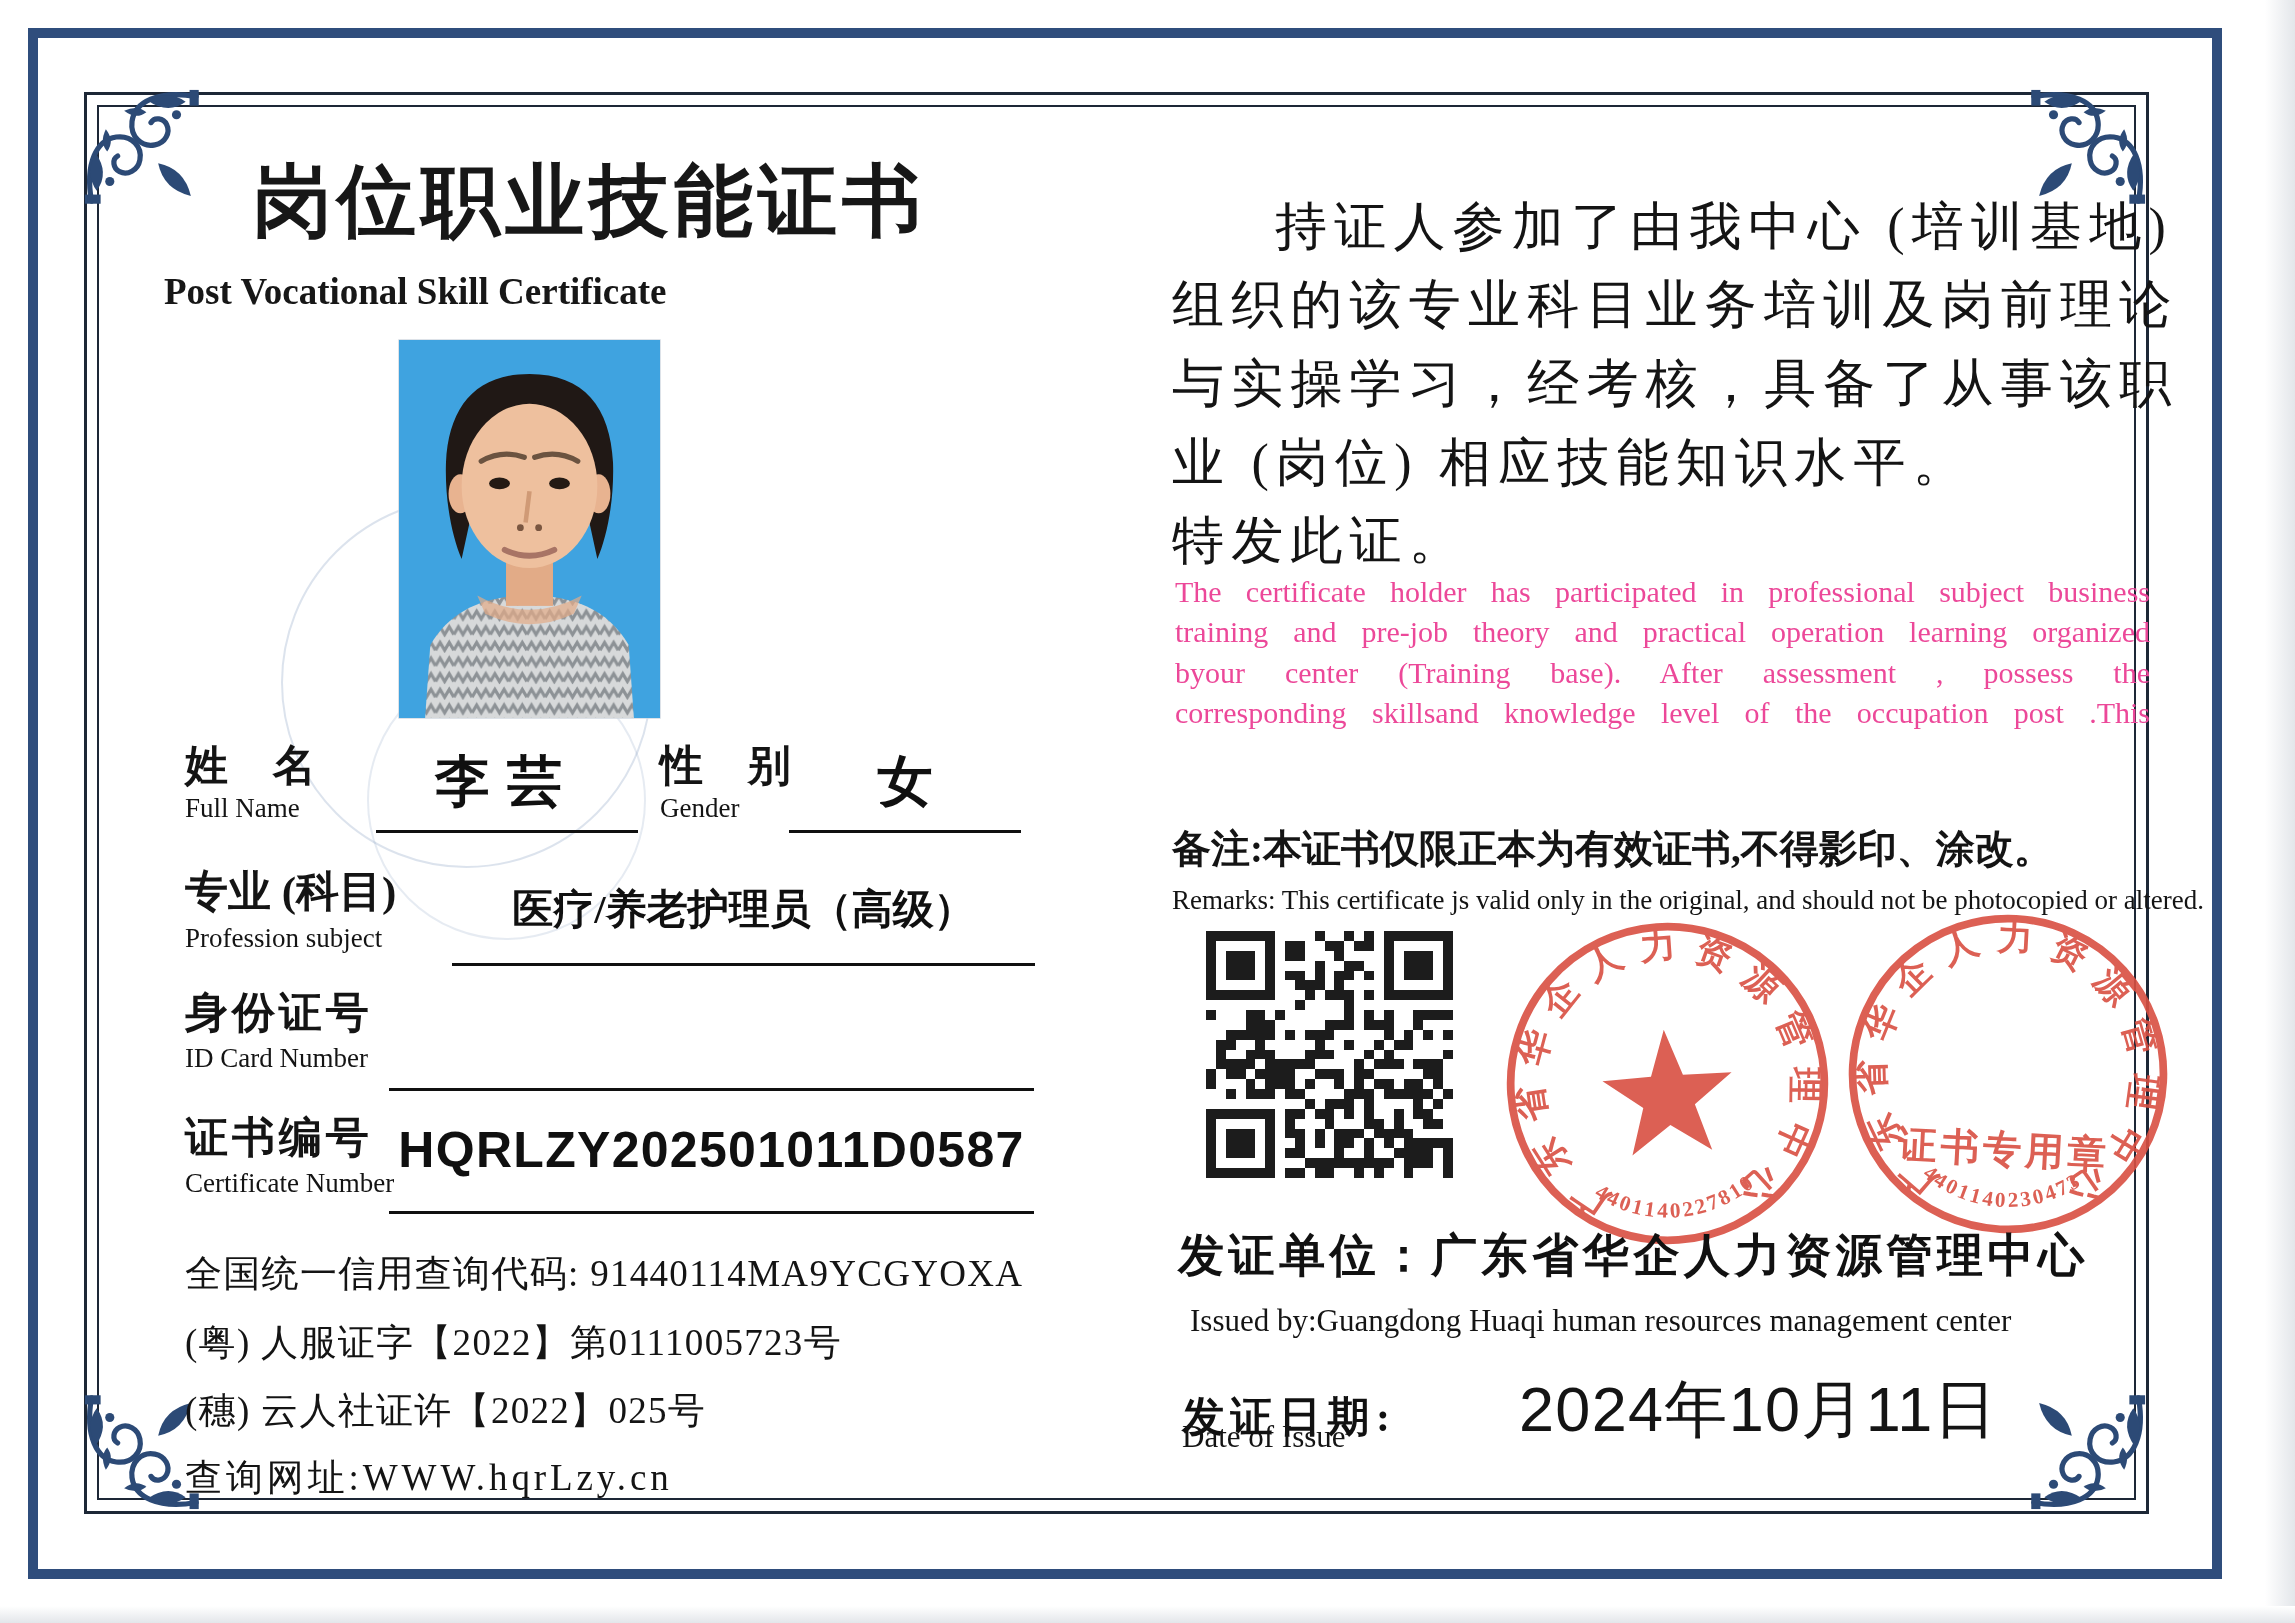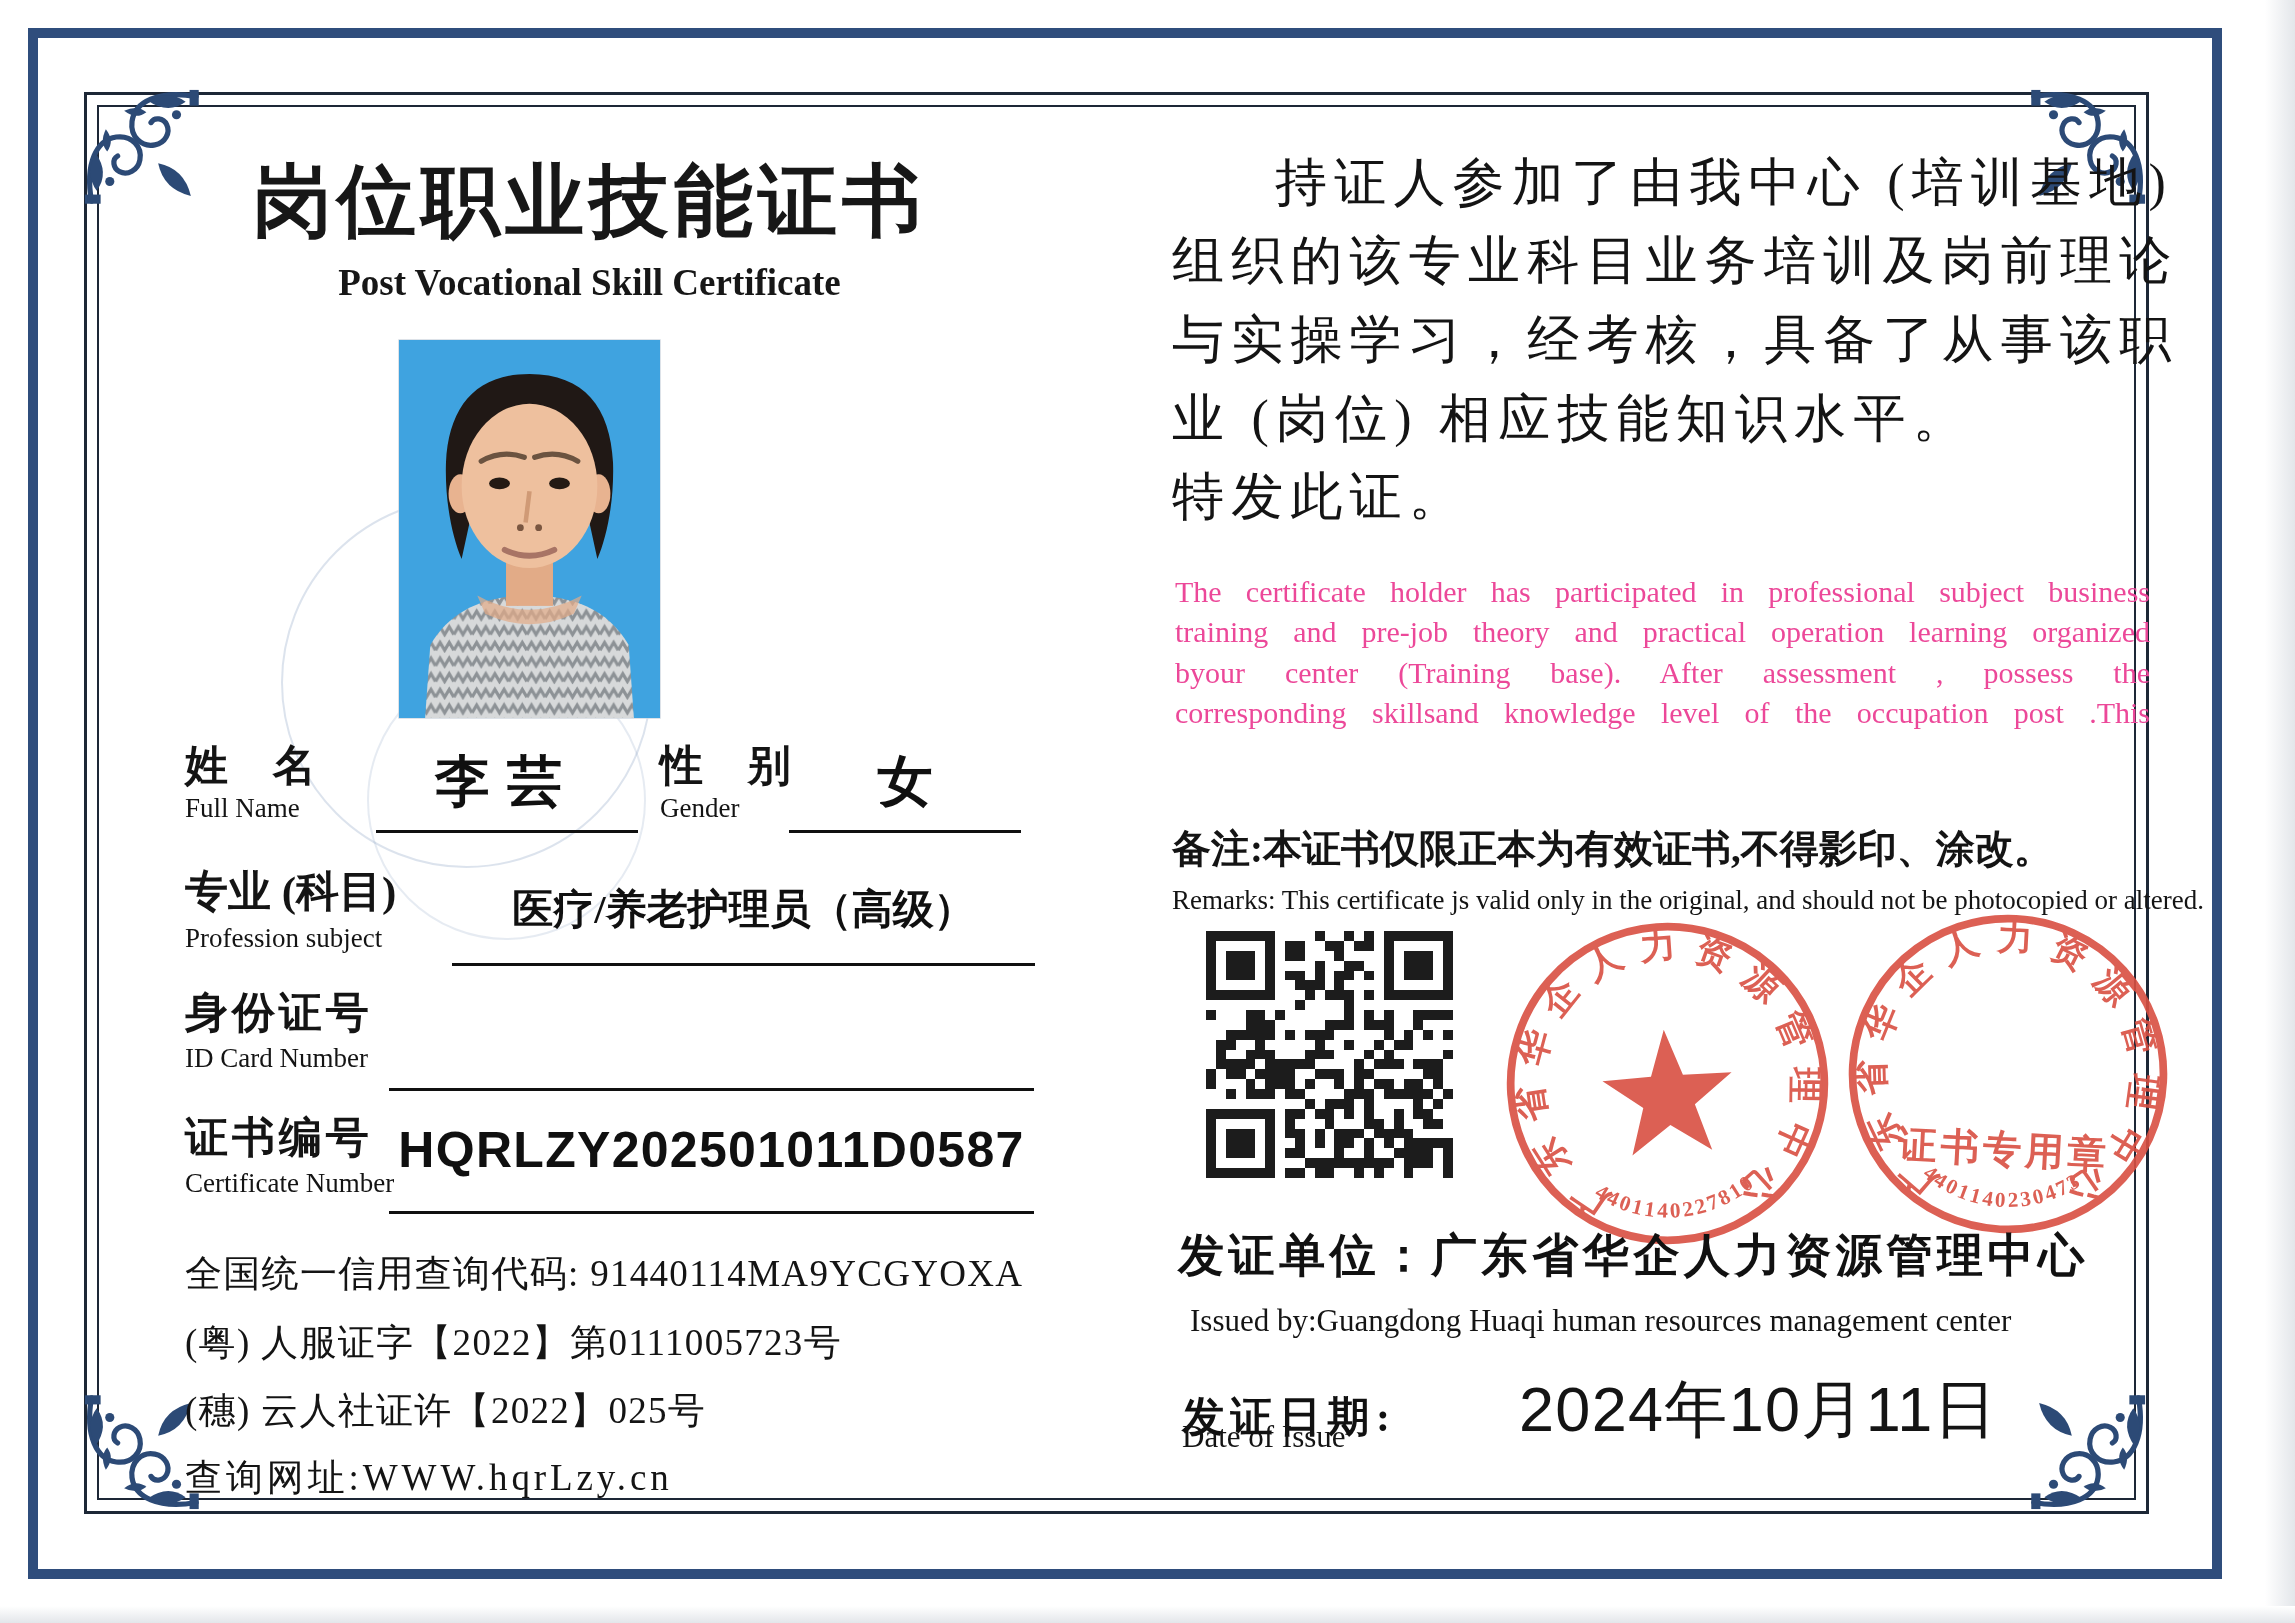--- a/index.html
+++ b/index.html
@@ -17,21 +17,21 @@
         border:2px solid #1d2736;box-sizing:border-box;}
   .corner{position:absolute;width:121px;height:121px;}
   .corner svg{width:100%;height:100%;}
   .c-tl{left:81px;top:86px;}
   .c-tr{left:2028px;top:86px;transform:rotate(90deg);}
   .c-br{left:2028px;top:1392px;transform:rotate(180deg);}
   .c-bl{left:81px;top:1392px;transform:rotate(270deg);}
 
   .title-zh{position:absolute;left:164px;top:149px;width:851px;text-align:center;
         font-size:79px;font-weight:700;letter-spacing:5.2px;color:#171717;}
-  .title-en{position:absolute;left:164px;top:261px;width:851px;text-align:center;
+  .title-en{position:absolute;left:164px;top:270px;width:851px;text-align:left;
         font-size:37px;font-weight:700;color:#171717;}
 
   .photo{position:absolute;left:399px;top:340px;width:261px;height:378px;background:#3fa3e0;
         box-shadow:0 0 0 0.7px #cfd6de;}
   .photo svg{display:block;width:100%;height:100%;}
   .emboss{position:absolute;border-radius:50%;border:2px solid rgba(140,162,195,0.30);}
   .emboss-1{left:281px;top:497px;width:367px;height:367px;}
   .emboss-2{left:367px;top:661px;width:275px;height:275px;border-color:rgba(140,162,195,0.22);}
 
   .lab-zh{position:absolute;font-size:43px;font-weight:700;color:#141414;white-space:nowrap;}
@@ -42,21 +42,21 @@
   .val-gender{left:789px;top:745px;width:232px;font-size:55px;font-weight:600;}
   .val-prof{left:452px;top:882px;width:583px;font-size:41px;font-weight:600;}
   .val-id{left:389px;top:995px;width:645px;font-size:58px;font-weight:600;
         font-family:"Liberation Sans","DejaVu Sans",sans-serif;letter-spacing:1.3px;}
   .val-cert{left:389px;top:1121px;width:645px;font-size:50px;font-weight:600;
         font-family:"Liberation Sans","DejaVu Sans",sans-serif;letter-spacing:1.3px;}
 
   .foot-line{position:absolute;left:185px;font-size:37px;color:#141414;white-space:nowrap;letter-spacing:1.3px;}
 
   .zh-par-line{position:absolute;left:1172px;width:985px;font-size:52px;letter-spacing:7.2px;
-        color:#141414;white-space:nowrap;}
+        color:#141414;white-space:nowrap;margin-top:44px;}
   .zh-indent{padding-left:103px;}
   .en-par-line{position:absolute;left:1175px;width:975px;font-size:30px;color:#ec4899;
         text-align:justify;text-align-last:justify;white-space:nowrap;}
   .remark-zh{position:absolute;left:1172px;top:822px;font-size:39px;font-weight:700;color:#141414;white-space:nowrap;}
   .remark-en{position:absolute;left:1172px;top:885px;font-size:27px;color:#141414;white-space:nowrap;}
 
   .qr{position:absolute;left:1206px;top:931px;width:247px;height:247px;}
   .qr svg{width:100%;height:100%;shape-rendering:crispEdges;}
 
   .seal{position:absolute;opacity:0.9;}

